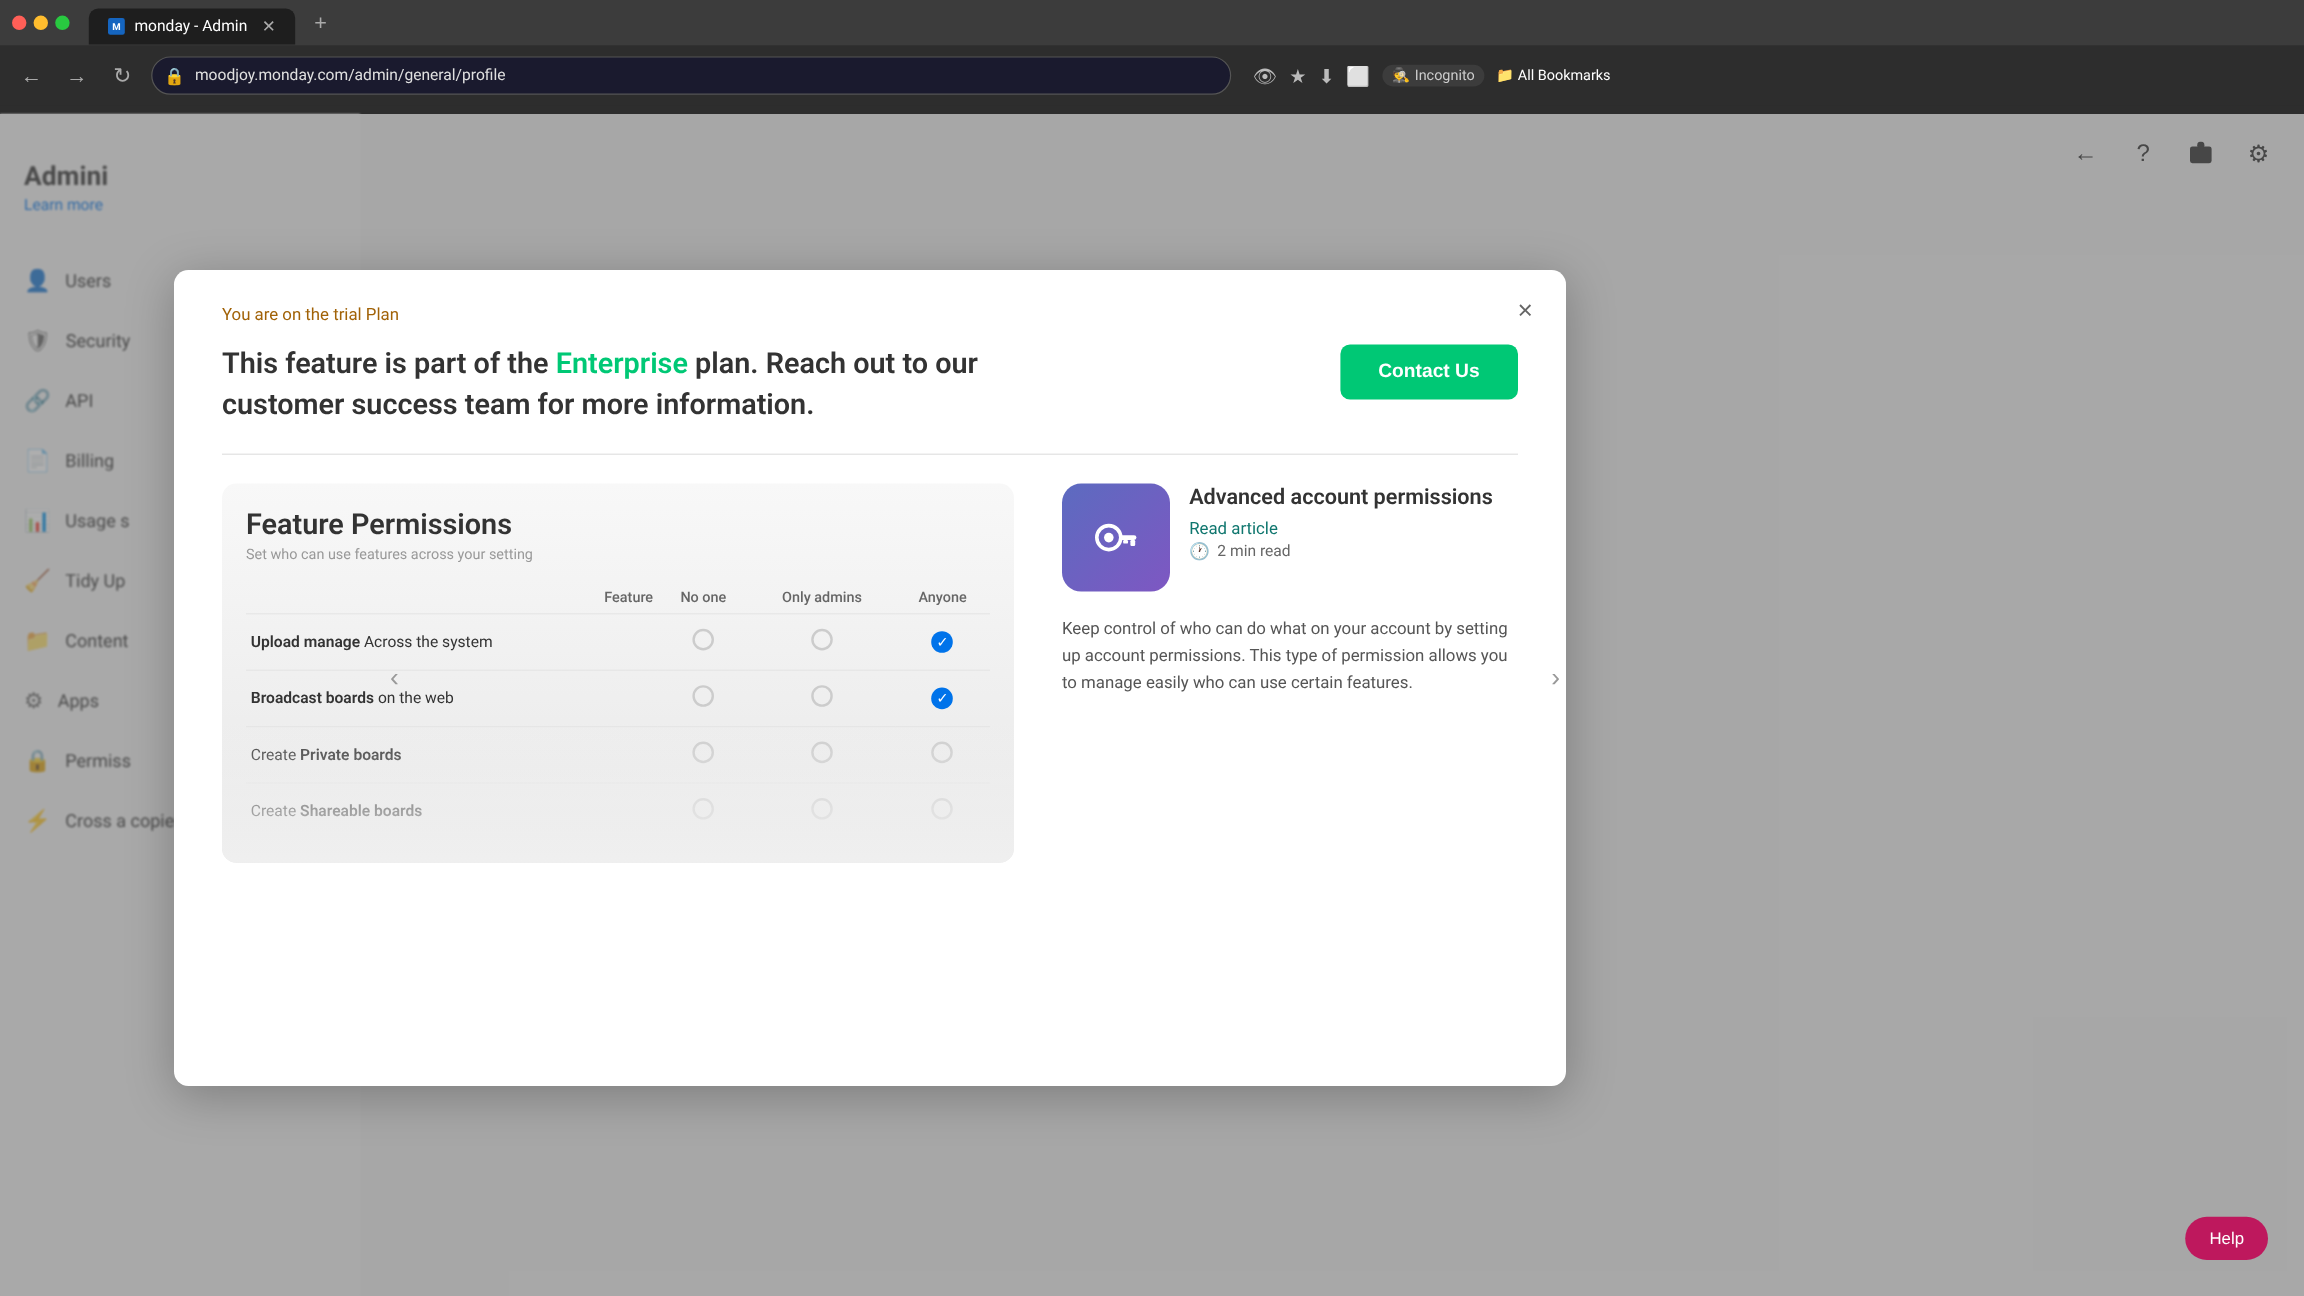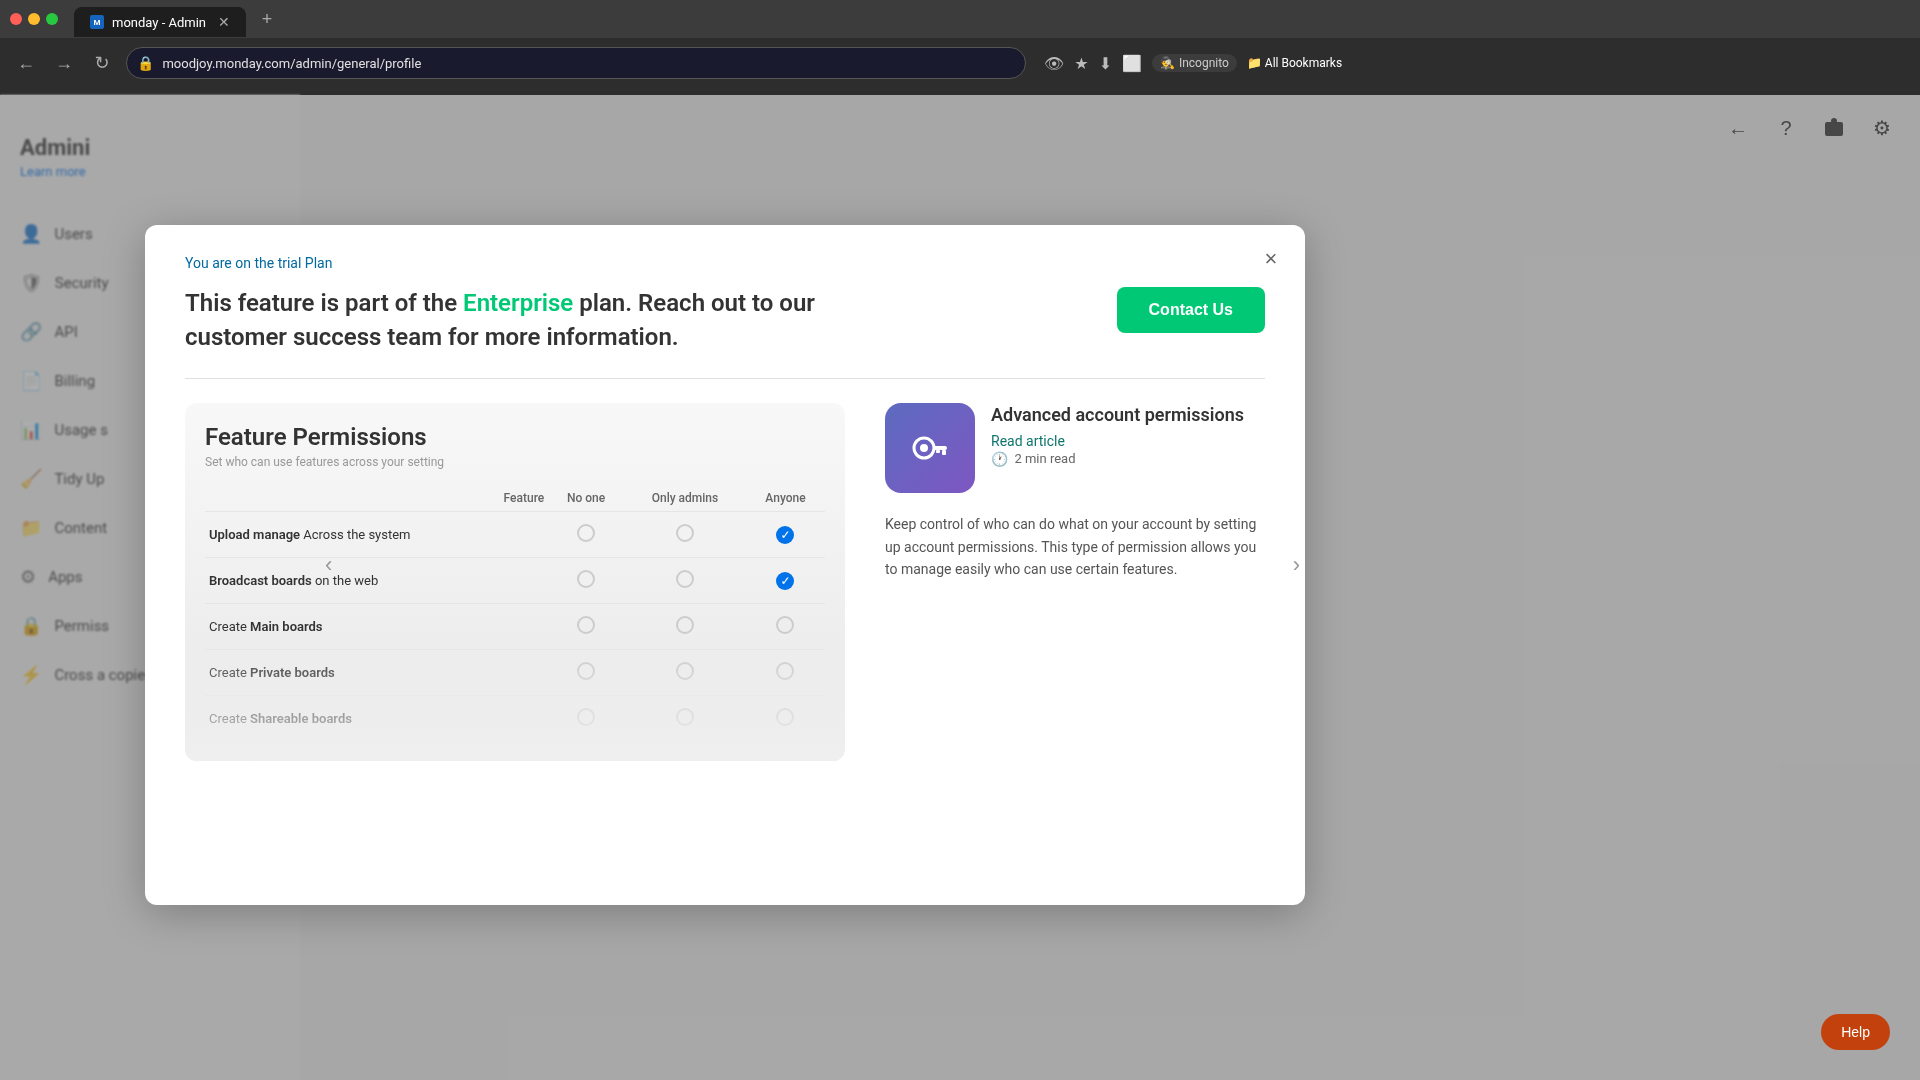--- a/index.html
+++ b/index.html
@@ -40,21 +40,21 @@
 
     
     .top-right-icons { position: absolute; top: 15px; right: 20px; display: flex; align-items: center; gap: 12px; z-index: 5; }
     .action-icon-btn { background: none; border: none; color: #666; font-size: 20px; cursor: pointer; width: 36px; height: 36px; display: flex; align-items: center; justify-content: center; border-radius: 50%; }
 
     
     .modal { position: absolute; top: 130px; left: 145px; width: 1160px; background: white; border-radius: 12px; z-index: 20; padding: 30px 40px; box-shadow: 0 8px 40px rgba(0,0,0,0.25); min-height: 680px; }
     .modal-close { position: absolute; top: 16px; right: 16px; background: none; border: none; font-size: 22px; color: #666; cursor: pointer; width: 36px; height: 36px; display: flex; align-items: center; justify-content: center; border-radius: 50%; }
 
     
-    .trial-banner { font-size: 14px; color: #0369a1; margin-bottom: 16px; }
+    .trial-banner { font-size: 14px; color: #a16207; margin-bottom: 16px; }
     .feature-headline { font-size: 24px; font-weight: 600; color: #333; line-height: 1.4; max-width: 700px; }
     .enterprise-text { color: #00c875; }
     .contact-section { display: flex; align-items: flex-start; justify-content: space-between; gap: 4px; margin-bottom: 24px; }
     .contact-us-btn { background: #00c875; color: white; border: none; border-radius: 8px; padding: 14px 32px; font-size: 16px; font-weight: 600; cursor: pointer; white-space: nowrap; }
     .divider { border: none; border-top: 1px solid #e0e0e0; margin: 0 0 24px; }
 
     
     .modal-content { display: flex; gap: 40px; }
     .left-panel { flex: 1; min-width: 0; }
     .right-panel { width: 380px; flex-shrink: 0; }
@@ -229,26 +229,20 @@
                 <td class="feature-name"><strong>Upload manage</strong> Across the system</td>
                 <td><span class="radio-circle"></span></td>
                 <td><span class="radio-circle"></span></td>
                 <td><span class="radio-checked">✓</span></td>
               </tr>
               <tr>
                 <td class="feature-name"><strong>Broadcast boards</strong> on the web</td>
                 <td><span class="radio-circle"></span></td>
                 <td><span class="radio-circle"></span></td>
                 <td><span class="radio-checked">✓</span></td>
-              </tr>
-              <tr>
-                <td class="feature-name">Create <strong>Main boards</strong></td>
-                <td><span class="radio-circle"></span></td>
-                <td><span class="radio-circle"></span></td>
-                <td><span class="radio-circle"></span></td>
               </tr>
               <tr>
                 <td class="feature-name">Create <strong>Private boards</strong></td>
                 <td><span class="radio-circle"></span></td>
                 <td><span class="radio-circle"></span></td>
                 <td><span class="radio-circle"></span></td>
               </tr>
               <tr>
                 <td class="feature-name">Create <strong>Shareable boards</strong></td>
                 <td><span class="radio-circle"></span></td>
@@ -285,16 +279,16 @@
           </div>
           <p class="article-desc">Keep control of who can do what on your account by setting up account permissions. This type of permission allows you to manage easily who can use certain features.</p>
         </div>
         <button class="carousel-arrow carousel-arrow-right">›</button>
       </div>
 
     </div>
   </div>
 
   <div style="position:absolute;bottom:30px;right:30px;z-index:15;">
-    <button style="background:#c2410c;color:white;border:none;border-radius:20px;padding:10px 20px;font-size:14px;cursor:pointer;">Help</button>
+    <button style="background:#be185d;color:white;border:none;border-radius:20px;padding:10px 20px;font-size:14px;cursor:pointer;">Help</button>
   </div>
 
 </div>
 
 </body></html>

